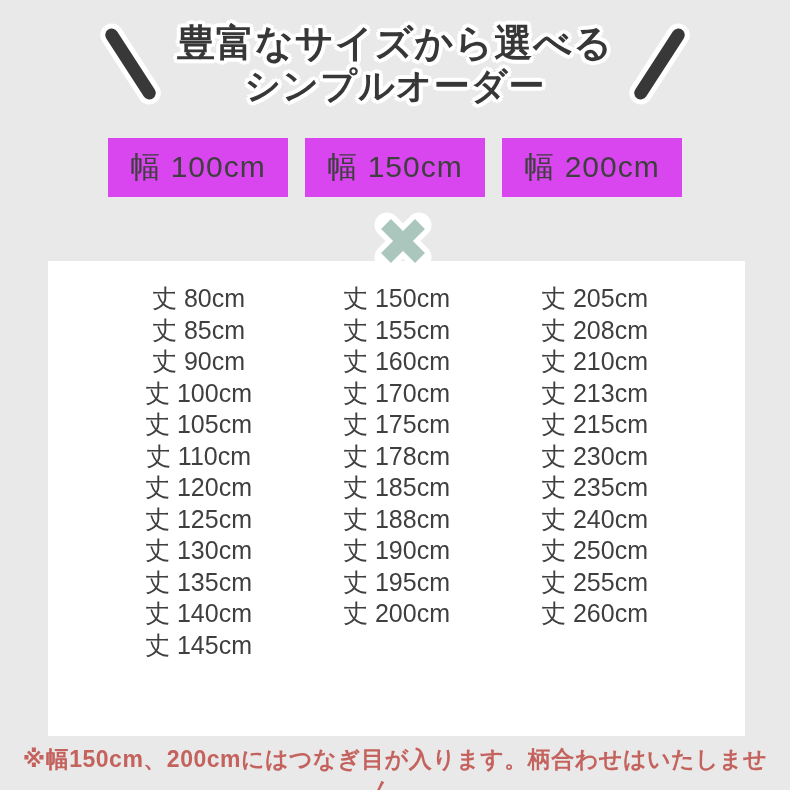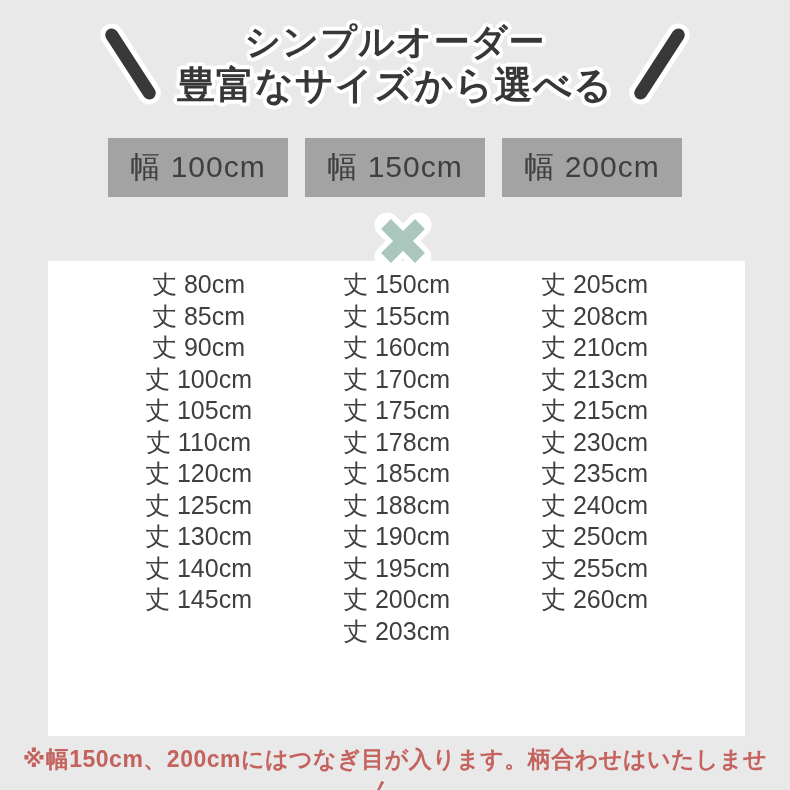--- a/index.html
+++ b/index.html
@@ -54,21 +54,21 @@
   
   .width-row {
     margin-top: 30px;
     display: flex;
     justify-content: center;
     gap: 17px;
   }
   .width-box {
     width: 180px;
     height: 59px;
-    background: #a3a3a3;
+    background: #d946ef;
     display: flex;
     align-items: center;
     justify-content: center;
     font-size: 30px;
     color: #3f3f3f;
     letter-spacing: 1px;
   }
 
   
   .multiply-row {
@@ -83,21 +83,21 @@
 
   
   .sizes-panel {
     position: relative;
     z-index: 1;
     margin: 0 45px 0 48px;
     height: 475px;
     background: #ffffff;
     display: flex;
     justify-content: center;
-    padding-top: 8px;
+    padding-top: 22px;
   }
   .size-column {
     width: 198px;
     text-align: center;
   }
   .size-item {
     font-size: 25px;
     line-height: 31.5px;
     color: #3f3f3f;
   }
@@ -113,22 +113,22 @@
   }
 </style>
 </head>
 <body>
 
 <div class="header">
   <div class="slash-wrap slash-left">
     <div class="slash-bar"></div>
   </div>
   <div class="title-block">
+    <div class="title-line title-line-1">豊富なサイズから選べる</div>
     <div class="title-line title-line-2">シンプルオーダー</div>
-    <div class="title-line title-line-1">豊富なサイズから選べる</div>
   </div>
   <div class="slash-wrap slash-right">
     <div class="slash-bar"></div>
   </div>
 </div>
 
 <div class="width-row">
   <div class="width-box">幅 100cm</div>
   <div class="width-box">幅 150cm</div>
   <div class="width-box">幅 200cm</div>
@@ -145,36 +145,36 @@
   <div class="size-column">
       <div class="size-item">丈 80cm</div>
       <div class="size-item">丈 85cm</div>
       <div class="size-item">丈 90cm</div>
       <div class="size-item">丈 100cm</div>
       <div class="size-item">丈 105cm</div>
       <div class="size-item">丈 110cm</div>
       <div class="size-item">丈 120cm</div>
       <div class="size-item">丈 125cm</div>
       <div class="size-item">丈 130cm</div>
+      <div class="size-item">丈 135cm</div>
       <div class="size-item">丈 140cm</div>
       <div class="size-item">丈 145cm</div>
     </div>
   <div class="size-column">
       <div class="size-item">丈 150cm</div>
       <div class="size-item">丈 155cm</div>
       <div class="size-item">丈 160cm</div>
       <div class="size-item">丈 170cm</div>
       <div class="size-item">丈 175cm</div>
       <div class="size-item">丈 178cm</div>
       <div class="size-item">丈 185cm</div>
       <div class="size-item">丈 188cm</div>
       <div class="size-item">丈 190cm</div>
       <div class="size-item">丈 195cm</div>
       <div class="size-item">丈 200cm</div>
-      <div class="size-item">丈 203cm</div>
     </div>
   <div class="size-column">
       <div class="size-item">丈 205cm</div>
       <div class="size-item">丈 208cm</div>
       <div class="size-item">丈 210cm</div>
       <div class="size-item">丈 213cm</div>
       <div class="size-item">丈 215cm</div>
       <div class="size-item">丈 230cm</div>
       <div class="size-item">丈 235cm</div>
       <div class="size-item">丈 240cm</div>

